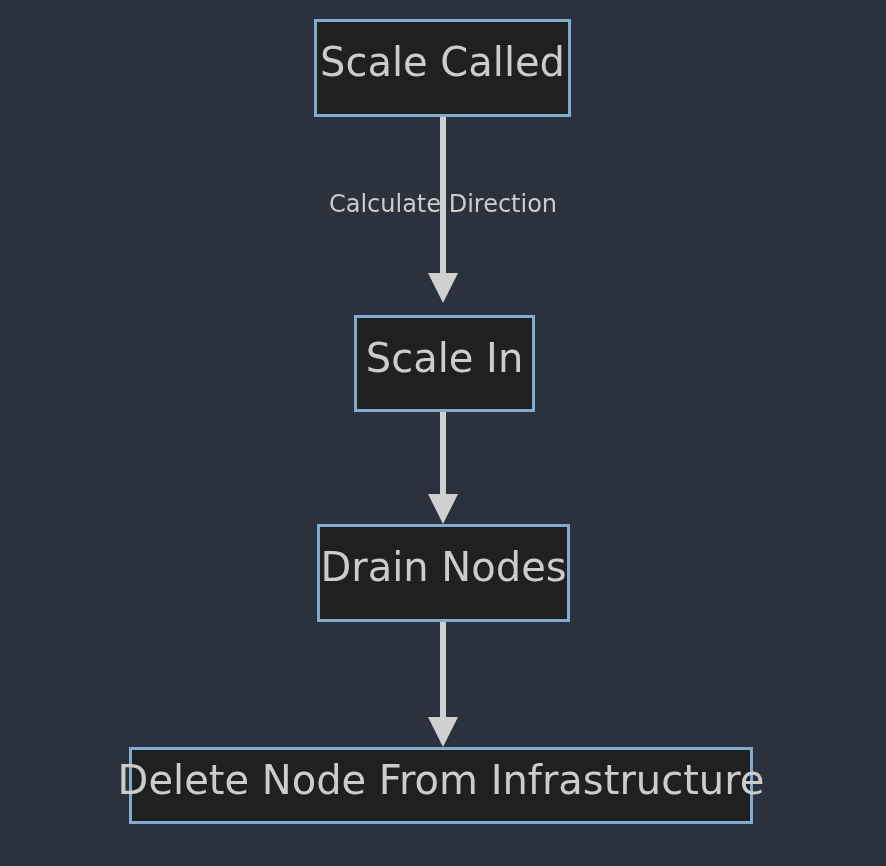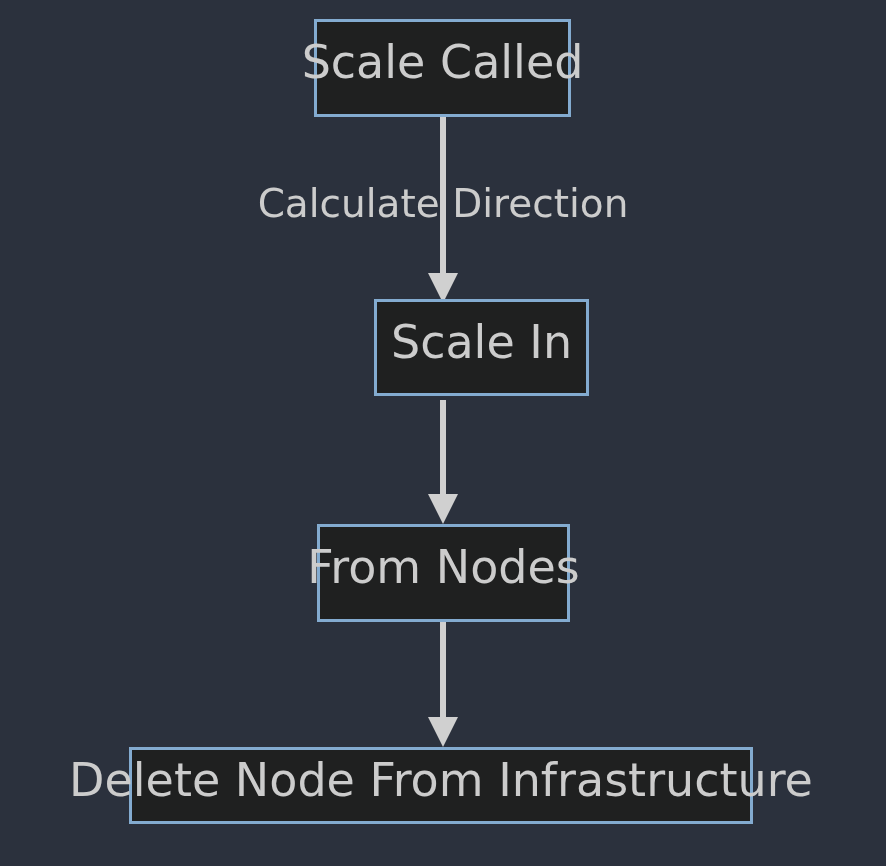--- a/index.html
+++ b/index.html
@@ -24,27 +24,27 @@
     overflow: hidden;
   }
   .node {
     position: absolute;
     background: var(--node-fill);
     border: 3px solid var(--node-border);
     color: var(--node-text);
     display: flex;
     align-items: center;
     justify-content: center;
-    font-size: 46px;
+    font-size: 40px;
     line-height: 1;
     padding-bottom: 12px;
     white-space: nowrap;
   }
   .node-1 { left: 314px; top: 19px;  width: 257px; height: 98px; }
-  .node-2 { left: 354px; top: 299px; width: 215px; height: 97px; margin-left: 20px; }
+  .node-2 { left: 354px; top: 315px; width: 181px; height: 97px; }
   .node-3 { left: 317px; top: 524px; width: 253px; height: 98px; }
   .node-4 { left: 129px; top: 747px; width: 624px; height: 77px; }
 
   .edge-line {
     position: absolute;
     left: 440px;
     width: 6px;
     background: var(--edge-line);
   }
   .edge-line-1 { top: 117px; height: 158px; }
@@ -63,21 +63,21 @@
   .arrowhead-1 { top: 273px; }
   .arrowhead-2 { top: 494px; }
   .arrowhead-3 { top: 717px; }
 
   .edge-label {
     position: absolute;
     left: 443px;
     top: 204px;
     transform: translate(-50%, -50%);
     color: var(--edge-label-text);
-    font-size: 39px;
+    font-size: 24px;
     line-height: 1.1;
     white-space: nowrap;
     background: transparent;
   }
 </style>
 </head>
 <body>
 
 <div class="canvas">
 
@@ -94,20 +94,20 @@
 
   <div class="node node-1">
     <span>Scale Called</span>
   </div>
 
   <div class="node node-2">
     <span>Scale In</span>
   </div>
 
   <div class="node node-3">
-    <span>From Nodes</span>
+    <span>Drain Nodes</span>
   </div>
 
   <div class="node node-4">
     <span>Delete Node From Infrastructure</span>
   </div>
 
 </div>
 
 </body></html>

